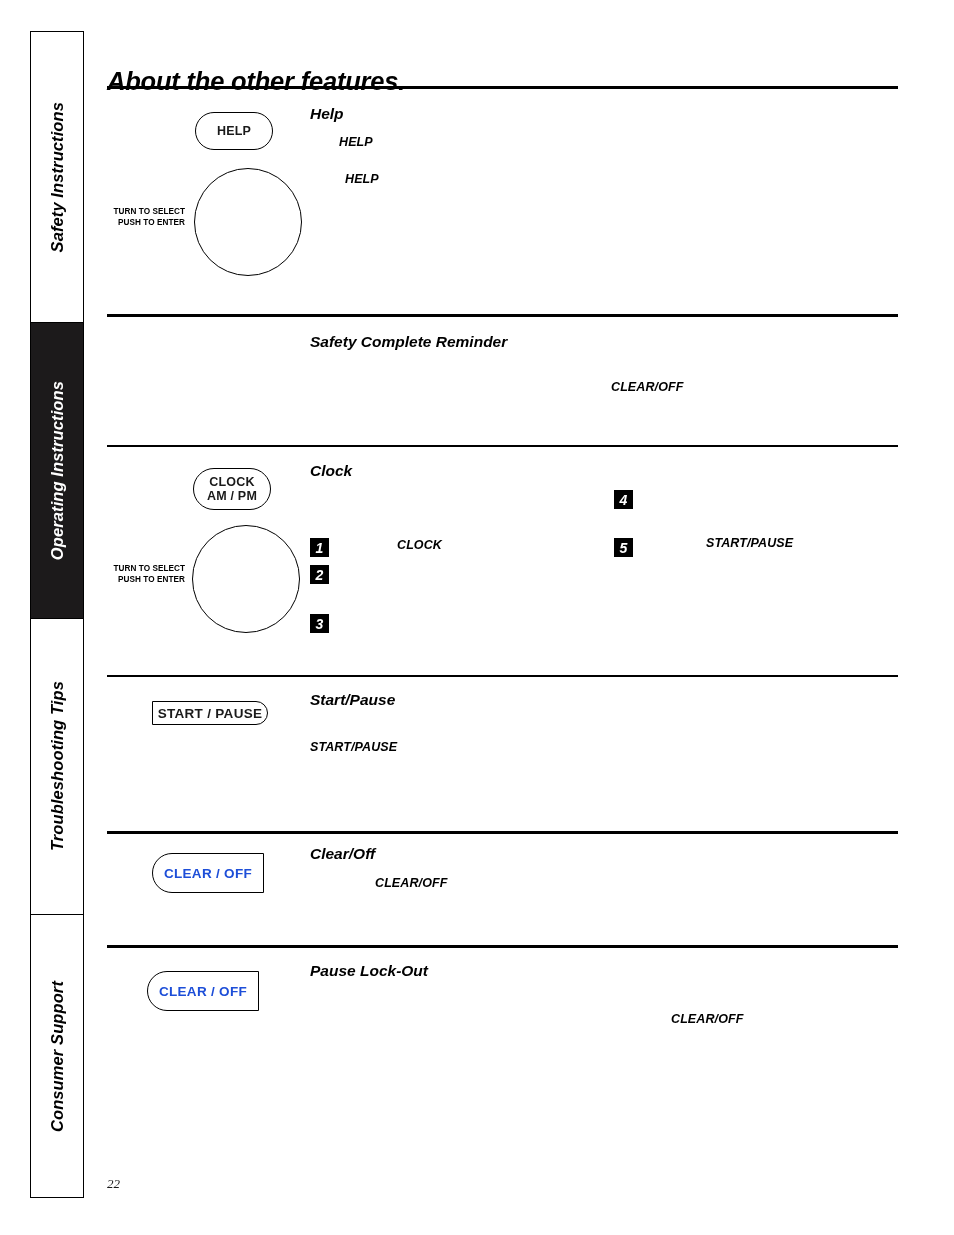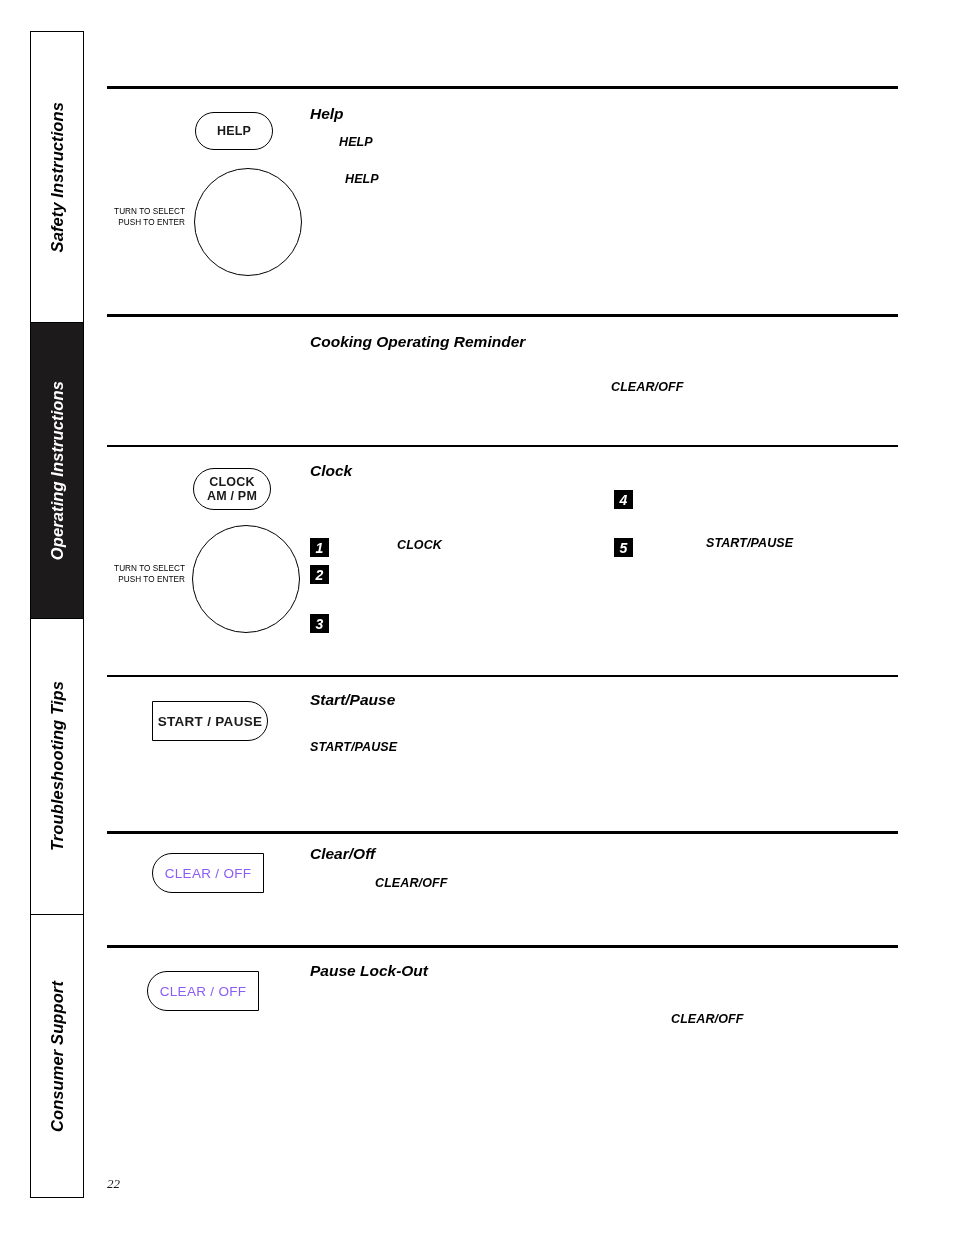--- a/index.html
+++ b/index.html
@@ -138,36 +138,36 @@
   }
   .cap-left {
     position: absolute;
     box-sizing: border-box;
     border: 1.9px solid #000;
     border-radius: 999px 0 0 999px;
     background: #fff;
     display: flex;
     align-items: center;
     justify-content: center;
-    font-weight: normal;
+    font-weight: bold;
     font-size: 13.5px;
     letter-spacing: 0.3px;
-    color: #8b5cf6;
+    color: #1d4ed8;
   }
   .knob {
     position: absolute;
     box-sizing: border-box;
     border: 1.7px solid #000;
     border-radius: 50%;
     background: #fff;
   }
   .knob-caption {
     position: absolute;
     font-size: 8.2px;
-    font-weight: normal;
+    font-weight: bold;
     line-height: 1.35;
     text-align: right;
     white-space: nowrap;
     letter-spacing: 0.05px;
   }
 
   
   .step-chip {
     position: absolute;
     width: 19px;
@@ -214,20 +214,21 @@
     </div>
 
     <div class="side-tab divider-top" style="top:882px; height:285px;">
       <span class="vtext">Consumer Support</span>
     </div>
 
   </div>
 
   <div class="content">
 
+    <h1 class="page-title">About the other features.</h1>
 
     <div class="rule thick" style="top:86px;"></div>
 
     <div class="pill-btn" style="left:88px; top:112px; width:78px; height:38px;">
       <span>HELP</span>
     </div>
 
     <div class="knob" style="left:87px; top:168px; width:108px; height:108px;"></div>
 
     <div class="knob-caption" style="left:-2px; top:206px; width:80px;">
@@ -243,21 +244,21 @@
       <span>HELP</span>
     </div>
 
     <div class="inline-label" style="left:238px; top:172px;">
       <span>HELP</span>
     </div>
 
     <div class="rule thick" style="top:314px;"></div>
 
     <div class="sec-head" style="left:203px; top:333px;">
-      <span>Cooking Operating Reminder</span>
+      <span>Safety Complete Reminder</span>
     </div>
 
     <div class="inline-label" style="left:504px; top:380px;">
       <span>CLEAR/OFF</span>
     </div>
 
     <div class="rule thin" style="top:445px;"></div>
 
     <div class="pill-btn" style="left:86px; top:468px; width:78px; height:42px; flex-direction:column;">
       <span>CLOCK</span>
@@ -294,21 +295,21 @@
     <div class="inline-label" style="left:290px; top:538px;">
       <span>CLOCK</span>
     </div>
 
     <div class="inline-label" style="left:599px; top:536px;">
       <span>START/PAUSE</span>
     </div>
 
     <div class="rule thin" style="top:675px;"></div>
 
-    <div class="cap-right" style="left:45px; top:701px; width:116px; height:40px;">
+    <div class="cap-right" style="left:45px; top:701px; width:116px; height:24px;">
       <span>START / PAUSE</span>
     </div>
 
     <div class="sec-head" style="left:203px; top:691px;">
       <span>Start/Pause</span>
     </div>
 
     <div class="inline-label" style="left:203px; top:740px;">
       <span>START/PAUSE</span>
     </div>

